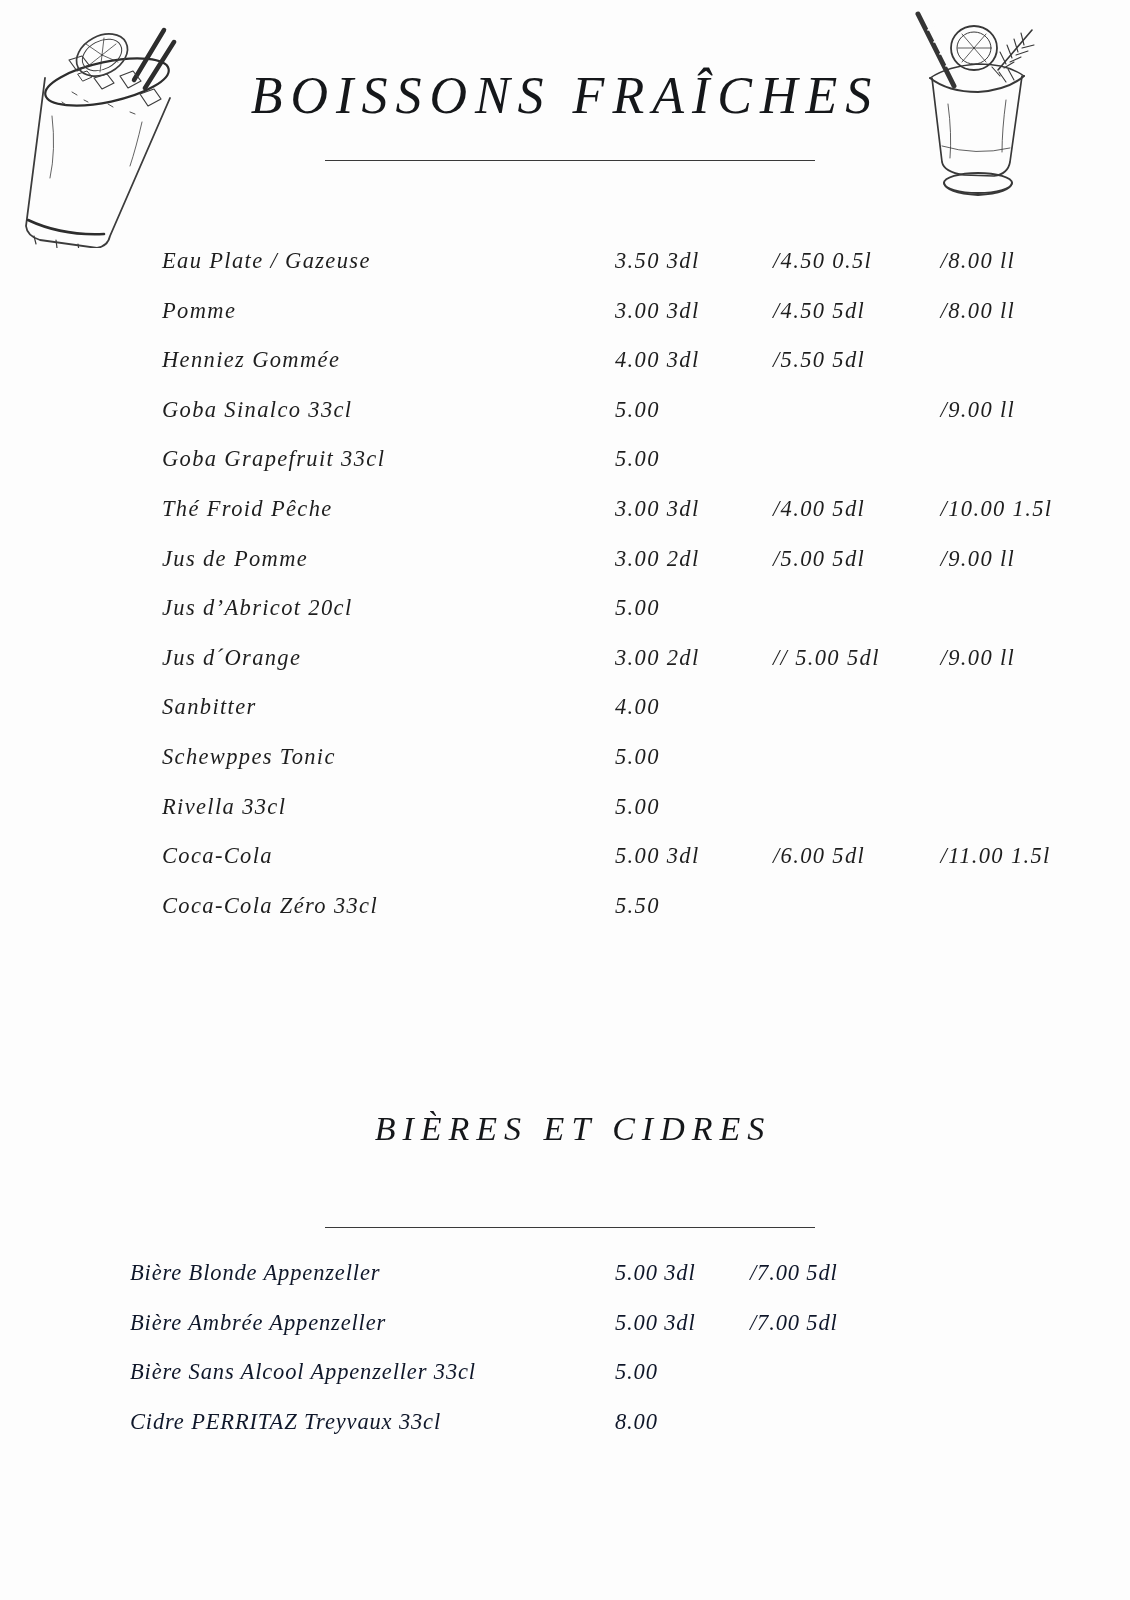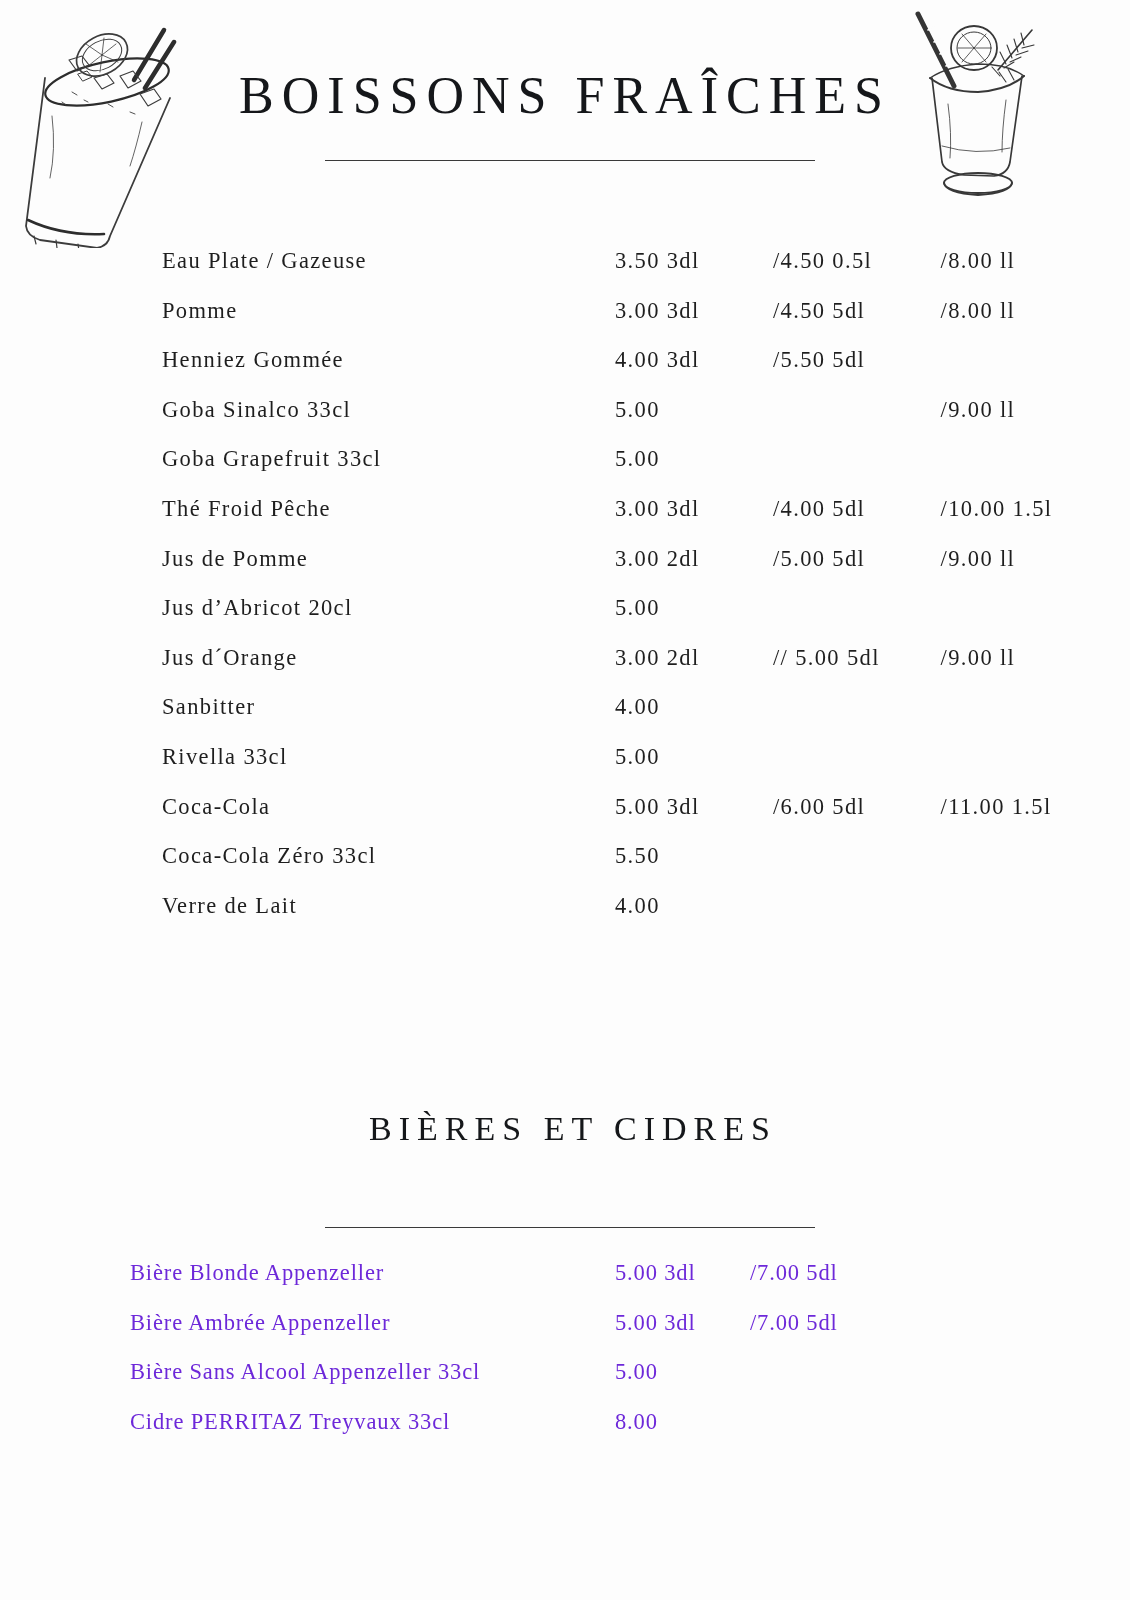--- a/index.html
+++ b/index.html
@@ -14,20 +14,21 @@
     font-family: "Liberation Serif", serif;
     color: #1c1c1c;
     overflow: hidden;
     position: relative;
   }
 
   .page {
     position: relative;
     width: 1130px;
     height: 1600px;
+    font-style: italic;
   }
 
   
   .illus {
     position: absolute;
     opacity: 0.88;
   }
   .illus-left {
     left: 12px;
     top: 8px;
@@ -109,21 +110,21 @@
   .items-bieres {
     left: 130px;
     top: 1248px;
   }
   .items-bieres td {
     font-size: 22.5px;
     line-height: 49.5px;
     height: 49.5px;
     letter-spacing: 0.85px;
     font-weight: 400;
-    color: #6d28d9;
+    color: #0f172a;
   }
   .items-bieres .name { width: 485px; }
   .items-bieres .p1   { width: 135px; }
   .items-bieres .p2   { width: 160px; }
   .items-bieres .p3   { width: 0px; }
 
   .sep { padding: 0 2px; }
 </style>
 </head>
 <body>
@@ -272,20 +273,28 @@
       </tr>
       <tr>
         <td class="name">Sanbitter</td>
         <td class="p1">4.00</td>
         <td class="sep"></td>
         <td class="p2"></td>
         <td class="sep"></td>
         <td class="p3"></td>
       </tr>
       <tr>
+        <td class="name">Schewppes Tonic</td>
+        <td class="p1">5.00</td>
+        <td class="sep"></td>
+        <td class="p2"></td>
+        <td class="sep"></td>
+        <td class="p3"></td>
+      </tr>
+      <tr>
         <td class="name">Rivella 33cl</td>
         <td class="p1">5.00</td>
         <td class="sep"></td>
         <td class="p2"></td>
         <td class="sep"></td>
         <td class="p3"></td>
       </tr>
       <tr>
         <td class="name">Coca-Cola</td>
         <td class="p1">5.00 3dl</td>
@@ -295,28 +304,20 @@
         <td class="p3">11.00 1.5l</td>
       </tr>
       <tr>
         <td class="name">Coca-Cola Zéro 33cl</td>
         <td class="p1">5.50</td>
         <td class="sep"></td>
         <td class="p2"></td>
         <td class="sep"></td>
         <td class="p3"></td>
       </tr>
-      <tr>
-        <td class="name">Verre de Lait</td>
-        <td class="p1">4.00</td>
-        <td class="sep"></td>
-        <td class="p2"></td>
-        <td class="sep"></td>
-        <td class="p3"></td>
-      </tr>
     </tbody>
   </table>
 
   <div class="section-heading heading-bieres">BIÈRES ET CIDRES</div>
   <div class="rule rule-2"></div>
 
   <table class="items items-bieres">
     <tbody>
       <tr>
         <td class="name">Bière Blonde Appenzeller</td>

